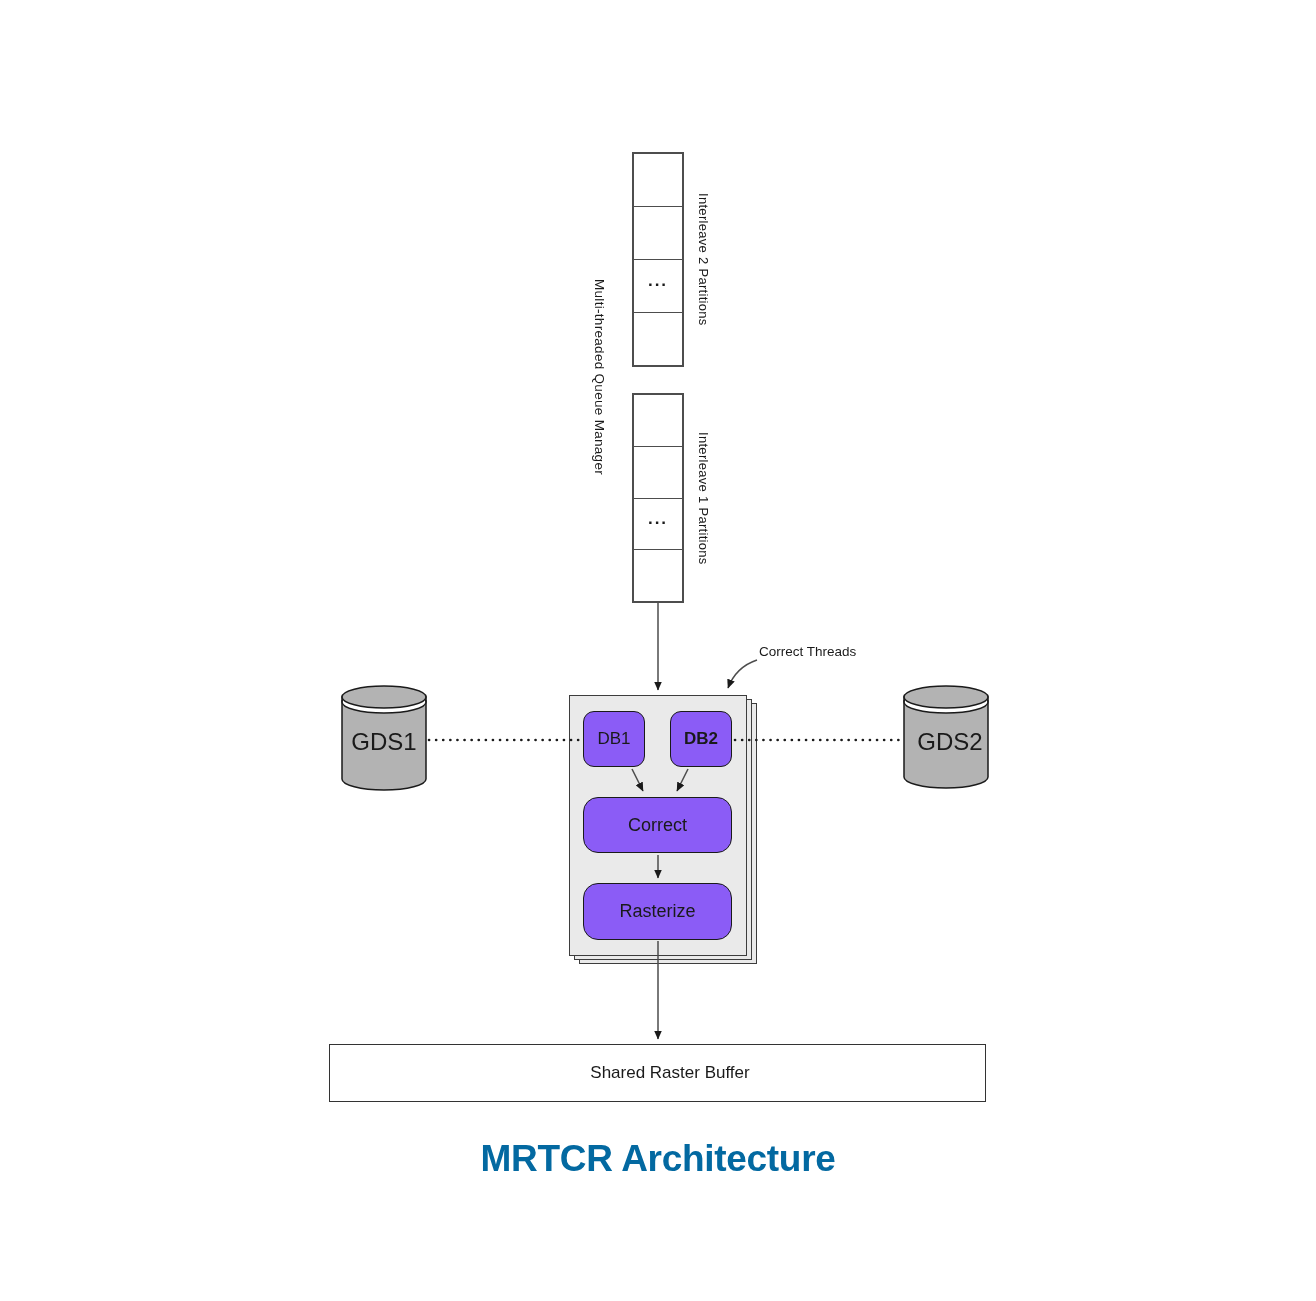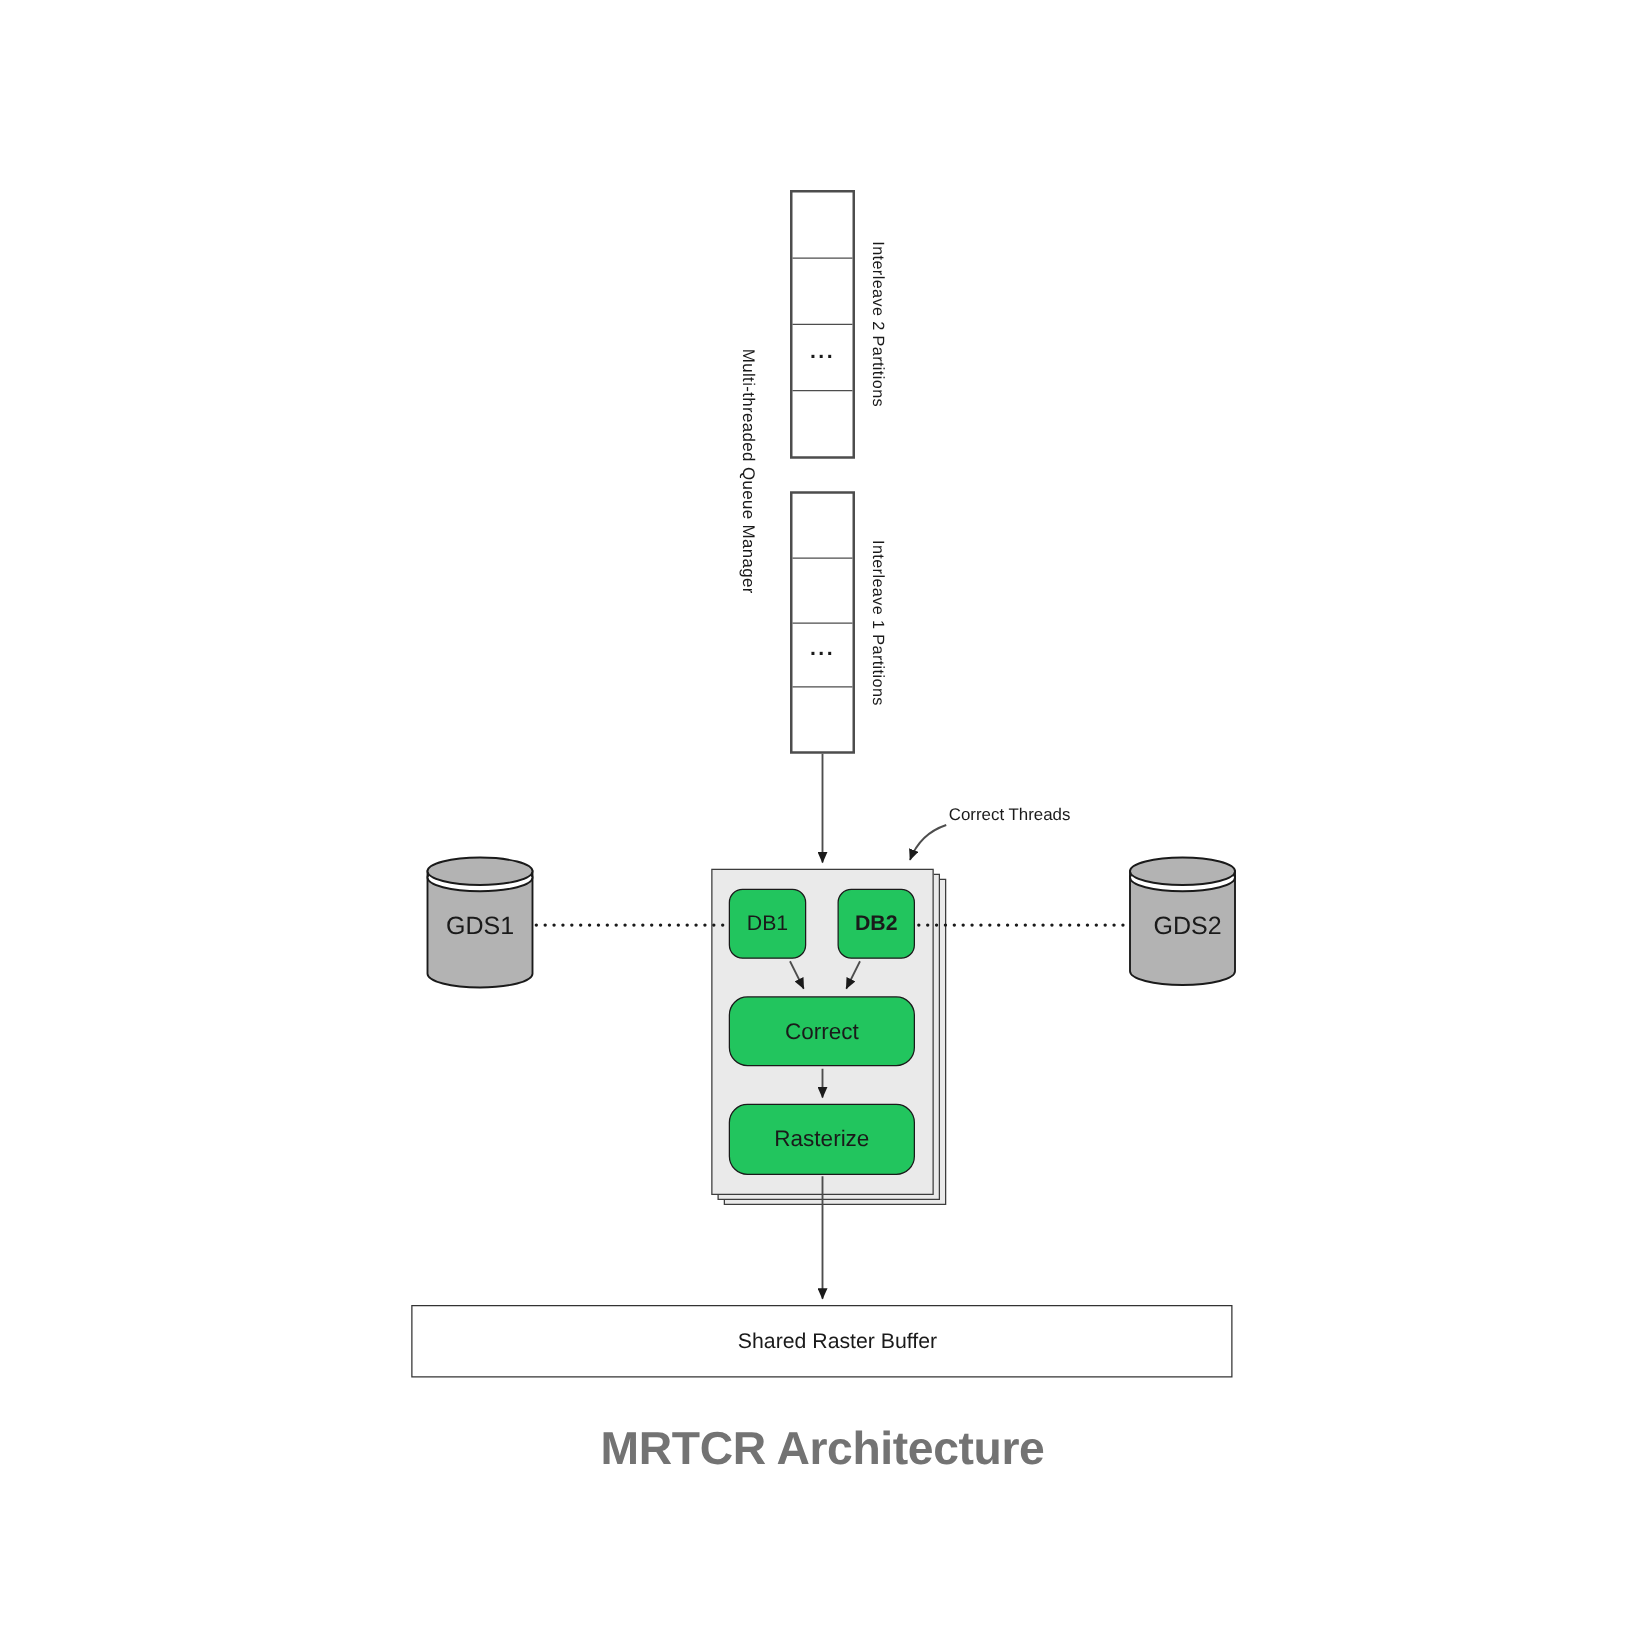--- a/index.html
+++ b/index.html
@@ -24,38 +24,38 @@
     writing-mode:vertical-rl;font-size:13px;letter-spacing:0.3px;white-space:nowrap;width:18px;
   }
   .vlabel-mgr{font-size:13.5px;}
 
   
   .sheet{
     position:absolute;width:178px;height:261px;background:#eaeaea;
     border:1.5px solid #3d3d3d;box-sizing:border-box;
   }
   .node{
-    position:absolute;background:#22c55e;border:1.5px solid #1a1a1a;box-sizing:border-box;
+    position:absolute;background:#8b5cf6;border:1.5px solid #1a1a1a;box-sizing:border-box;
     display:flex;align-items:center;justify-content:center;font-size:18px;
   }
   .node-sm{width:62px;height:56px;border-radius:11px;font-size:17px;}
   .node-lg{width:149px;border-radius:15px;}
 
   .small-label{position:absolute;font-size:13.5px;white-space:nowrap;}
 
-  .cyl-label{position:absolute;font-size:20px;transform:translate(-50%,-50%);white-space:nowrap;}
+  .cyl-label{position:absolute;font-size:24px;transform:translate(-50%,-50%);white-space:nowrap;}
 
   .buffer{
     position:absolute;left:329px;top:1044px;width:657px;height:58px;background:#fff;
     border:1.5px solid #333;box-sizing:border-box;
     display:flex;align-items:center;justify-content:center;font-size:17px;padding-left:25px;
   }
   .title{
     position:absolute;left:0;top:1138px;width:1316px;text-align:center;
-    font-size:37px;font-weight:700;letter-spacing:-0.3px;color:#737373;
+    font-size:37px;font-weight:700;letter-spacing:-0.3px;color:#0369a1;
   }
 
   .cyl-body{fill:#b3b3b3;stroke:#1a1a1a;stroke-width:1.5;}
   .cyl-gap{fill:#ffffff;stroke:#1a1a1a;stroke-width:1.5;}
   .cyl-top{fill:#b3b3b3;stroke:#1a1a1a;stroke-width:1.5;}
 
   .conn{stroke:#4d4d4d;stroke-width:1.5;fill:none;}
   .dotted{stroke:#1a1a1a;stroke-width:2.6;fill:none;stroke-linecap:round;stroke-dasharray:0.1 7;}
 </style>
 </head>

